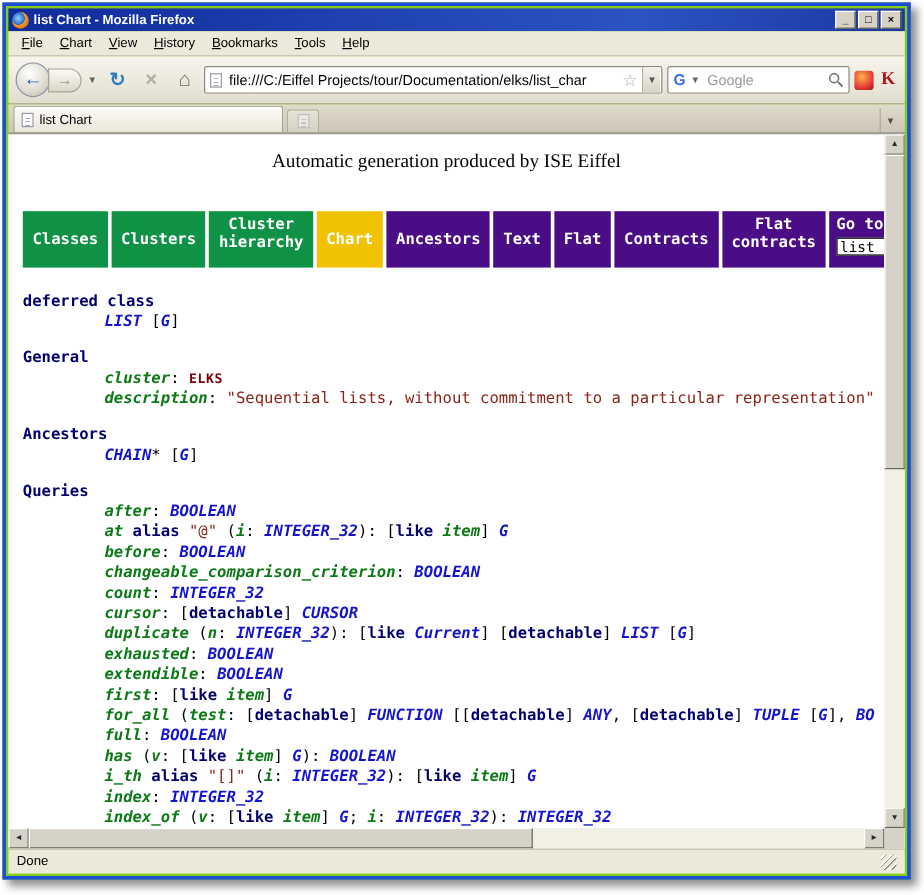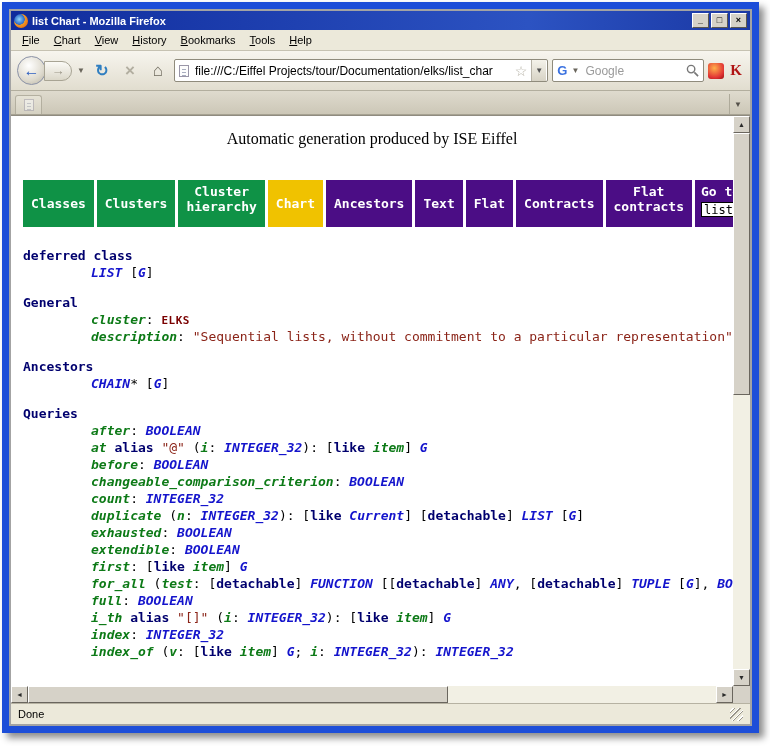--- a/index.html
+++ b/index.html
@@ -1,20 +1,20 @@
 <!DOCTYPE html>
 <html><head>
 <meta charset="utf-8">
 <style>
   * { box-sizing: border-box; }
   html,body { margin:0; padding:0; width:770px; height:746px; background:#fff; overflow:hidden;
               font-family:"Liberation Sans", sans-serif; }
 
   .window { position:absolute; left:2px; top:2px; width:757px; height:731px;
-            background:#a3a3a3; border:7px solid #1d4ed8; padding:2px;
+            background:#84cc16; border:3px solid #1d4ed8; padding:2px;
             display:flex; flex-direction:column;
             box-shadow:5px 5px 7px rgba(0,0,0,.45); }
 
   
   .titlebar { height:19px; flex:0 0 19px; background:linear-gradient(90deg,#0f2b9c 0%,#2c53c2 70%,#1a38a4 100%);
               display:flex; align-items:center; gap:4px; padding:0 3px; }
   .fficon { width:14px; height:14px; border-radius:50%;
             background:radial-gradient(circle at 38% 38%, #8fd4fa 0%, #2d6cc8 42%, #f09a28 46%, #e87312 75%, #b34a00 100%); }
   .title { flex:1; color:#fff; font-size:11px; font-weight:bold; white-space:nowrap; overflow:hidden; }
   .winbtns { display:flex; gap:2px; }
@@ -169,20 +169,24 @@
       <svg width="13" height="13" viewBox="0 0 14 14">
         <circle cx="5.5" cy="5.5" r="4" fill="none" stroke="#777" stroke-width="1.5"></circle>
         <line x1="9" y1="9" x2="13" y2="13" stroke="#777" stroke-width="1.8"></line>
       </svg>
     </span>
     <span class="addon1"></span>
     <span class="addon2">K</span>
   </div>
 
   <div class="tabbar">
+    <span class="tab">
+      <span class="docicon"></span>
+      <span>list Chart</span>
+    </span>
     <span class="tabstub">
       <span class="docicon" style="opacity:.55"></span>
     </span>
     <span class="tablist">▼</span>
   </div>
 
   <div class="content">
     <div class="content-inner">
       <div class="genheader">Automatic generation produced by ISE Eiffel</div>
       <div class="btnrow">
@@ -228,26 +232,28 @@
           <div class="gapline"></div>
           <div class="line"><span class="kw">Ancestors</span></div>
           <div class="line ind"><span class="cls">CHAIN</span><span class="pl">* [</span><span class="cls">G</span><span class="pl">]</span></div>
           <div class="gapline"></div>
           <div class="line"><span class="kw">Queries</span></div>
           <div class="line ind"><span class="ft">after</span><span class="pl">: </span><span class="cls">BOOLEAN</span></div>
           <div class="line ind"><span class="ft">at</span><span class="pl"> </span><span class="kw">alias</span><span class="pl"> </span><span class="st">"@"</span><span class="pl"> (</span><span class="ft">i</span><span class="pl">: </span><span class="cls">INTEGER_32</span><span class="pl">): [</span><span class="kw">like</span><span class="pl"> </span><span class="ft">item</span><span class="pl">] </span><span class="cls">G</span></div>
           <div class="line ind"><span class="ft">before</span><span class="pl">: </span><span class="cls">BOOLEAN</span></div>
           <div class="line ind"><span class="ft">changeable_comparison_criterion</span><span class="pl">: </span><span class="cls">BOOLEAN</span></div>
           <div class="line ind"><span class="ft">count</span><span class="pl">: </span><span class="cls">INTEGER_32</span></div>
+          <div class="line ind"><span class="ft">cursor</span><span class="pl">: [</span><span class="kw">detachable</span><span class="pl">] </span><span class="cls">CURSOR</span></div>
           <div class="line ind"><span class="ft">duplicate</span><span class="pl"> (</span><span class="ft">n</span><span class="pl">: </span><span class="cls">INTEGER_32</span><span class="pl">): [</span><span class="kw">like</span><span class="pl"> </span><span class="cls">Current</span><span class="pl">] [</span><span class="kw">detachable</span><span class="pl">] </span><span class="cls">LIST</span><span class="pl"> [</span><span class="cls">G</span><span class="pl">]</span></div>
           <div class="line ind"><span class="ft">exhausted</span><span class="pl">: </span><span class="cls">BOOLEAN</span></div>
           <div class="line ind"><span class="ft">extendible</span><span class="pl">: </span><span class="cls">BOOLEAN</span></div>
           <div class="line ind"><span class="ft">first</span><span class="pl">: [</span><span class="kw">like</span><span class="pl"> </span><span class="ft">item</span><span class="pl">] </span><span class="cls">G</span></div>
           <div class="line ind"><span class="ft">for_all</span><span class="pl"> (</span><span class="ft">test</span><span class="pl">: [</span><span class="kw">detachable</span><span class="pl">] </span><span class="cls">FUNCTION</span><span class="pl"> [[</span><span class="kw">detachable</span><span class="pl">] </span><span class="cls">ANY</span><span class="pl">, [</span><span class="kw">detachable</span><span class="pl">] </span><span class="cls">TUPLE</span><span class="pl"> [</span><span class="cls">G</span><span class="pl">], </span><span class="cls">BO</span></div>
           <div class="line ind"><span class="ft">full</span><span class="pl">: </span><span class="cls">BOOLEAN</span></div>
+          <div class="line ind"><span class="ft">has</span><span class="pl"> (</span><span class="ft">v</span><span class="pl">: [</span><span class="kw">like</span><span class="pl"> </span><span class="ft">item</span><span class="pl">] </span><span class="cls">G</span><span class="pl">): </span><span class="cls">BOOLEAN</span></div>
           <div class="line ind"><span class="ft">i_th</span><span class="pl"> </span><span class="kw">alias</span><span class="pl"> </span><span class="st">"[]"</span><span class="pl"> (</span><span class="ft">i</span><span class="pl">: </span><span class="cls">INTEGER_32</span><span class="pl">): [</span><span class="kw">like</span><span class="pl"> </span><span class="ft">item</span><span class="pl">] </span><span class="cls">G</span></div>
           <div class="line ind"><span class="ft">index</span><span class="pl">: </span><span class="cls">INTEGER_32</span></div>
           <div class="line ind"><span class="ft">index_of</span><span class="pl"> (</span><span class="ft">v</span><span class="pl">: [</span><span class="kw">like</span><span class="pl"> </span><span class="ft">item</span><span class="pl">] </span><span class="cls">G</span><span class="pl">; </span><span class="ft">i</span><span class="pl">: </span><span class="cls">INTEGER_32</span><span class="pl">): </span><span class="cls">INTEGER_32</span></div>
         </div>
     </div>
 
     <div class="vscroll">
       <span class="sbtn up">▲</span>
       <span class="vthumb"></span>
       <span class="sbtn down">▼</span>

